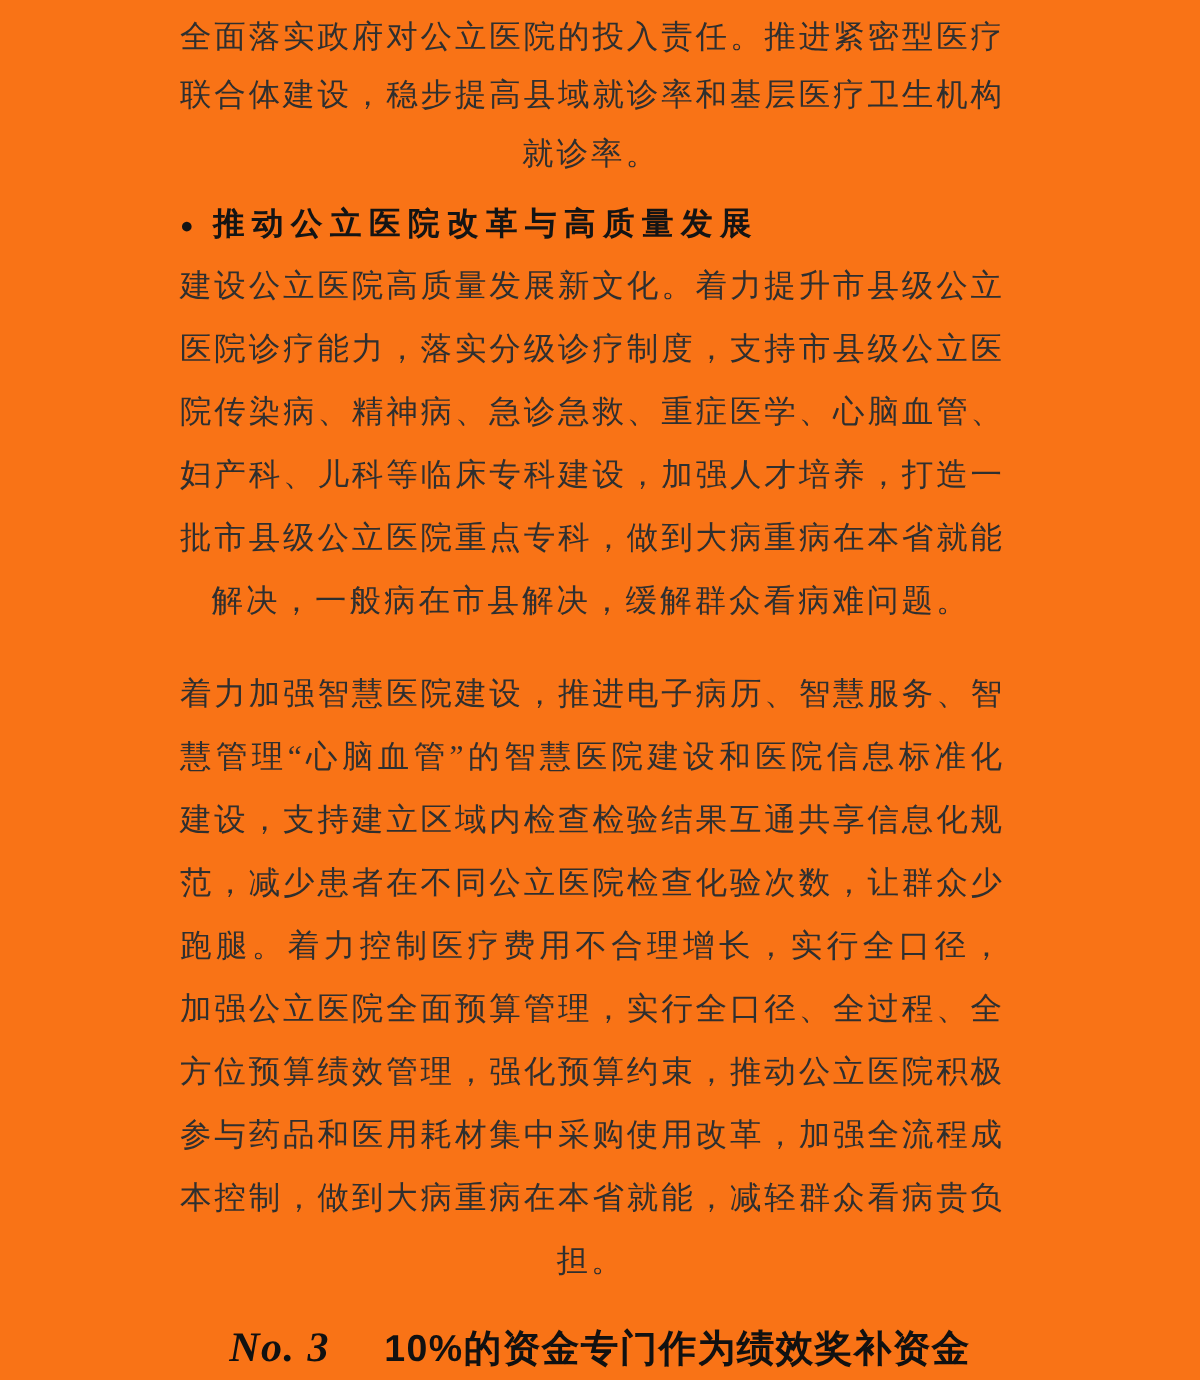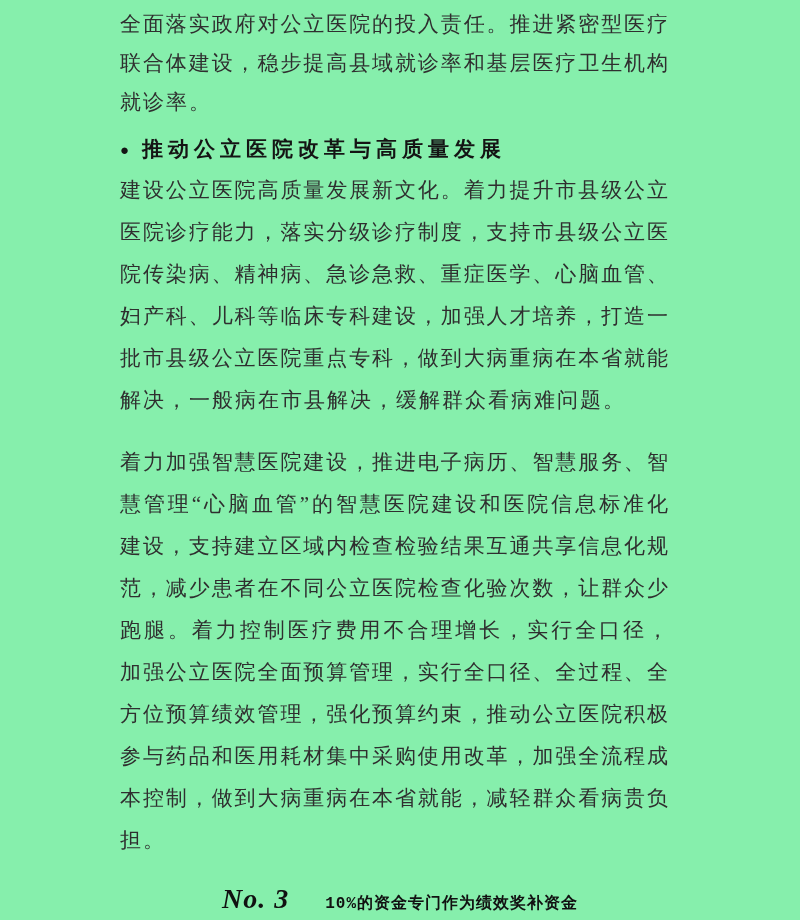--- a/index.html
+++ b/index.html
@@ -4,36 +4,36 @@
 <style>
   html, body {
     margin: 0;
     padding: 0;
     background: #ffffff;
   }
   .page {
     position: relative;
     width: 800px;
     height: 920px;
-    background: #86efac;
+    background: #f97316;
     overflow: hidden;
     font-family: "Liberation Serif", "DejaVu Serif", serif;
     color: #2f2f2f;
   }
   .para {
     position: absolute;
     left: 120px;
     width: 548px;
   }
   .line {
     font-size: 21px;
     height: 42px;
     line-height: 42px;
     letter-spacing: 2px;
-    text-align: left;
+    text-align: center;
   }
   .para-intro .line {
     height: 39px;
     line-height: 39px;
   }
   .just {
     text-align: justify;
     text-align-last: justify;
     -moz-text-align-last: justify;
     text-justify: inter-character;
@@ -75,23 +75,23 @@
   .footer-number {
     font-style: italic;
     font-weight: 700;
     font-size: 28px;
     font-family: "Liberation Serif", "DejaVu Serif", serif;
     letter-spacing: 1px;
     margin-right: 36px;
   }
   .footer-title {
     font-weight: 700;
-    font-size: 16px;
+    font-size: 25px;
     letter-spacing: 1px;
-    font-family: Liberation Mono, monospace;
+    font-family: Liberation Sans, sans-serif;
   }
 </style>
 </head>
 <body>
 
 <div class="page">
 
   <div class="para para-intro" style="top:5px">
     <div class="line just">全面落实政府对公立医院的投入责任。推进紧密型医疗</div>
     <div class="line just">联合体建设，稳步提高县域就诊率和基层医疗卫生机构</div>

